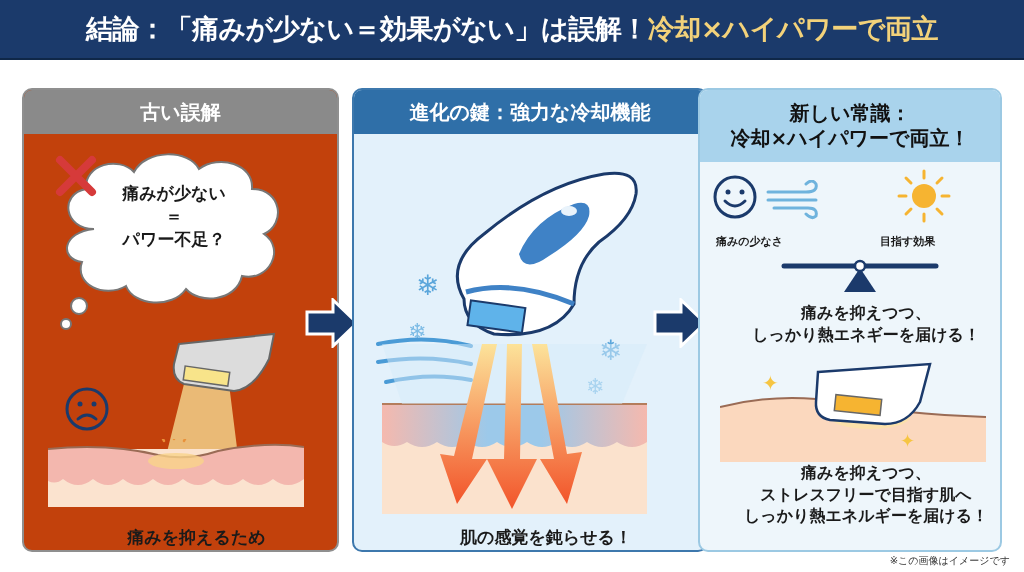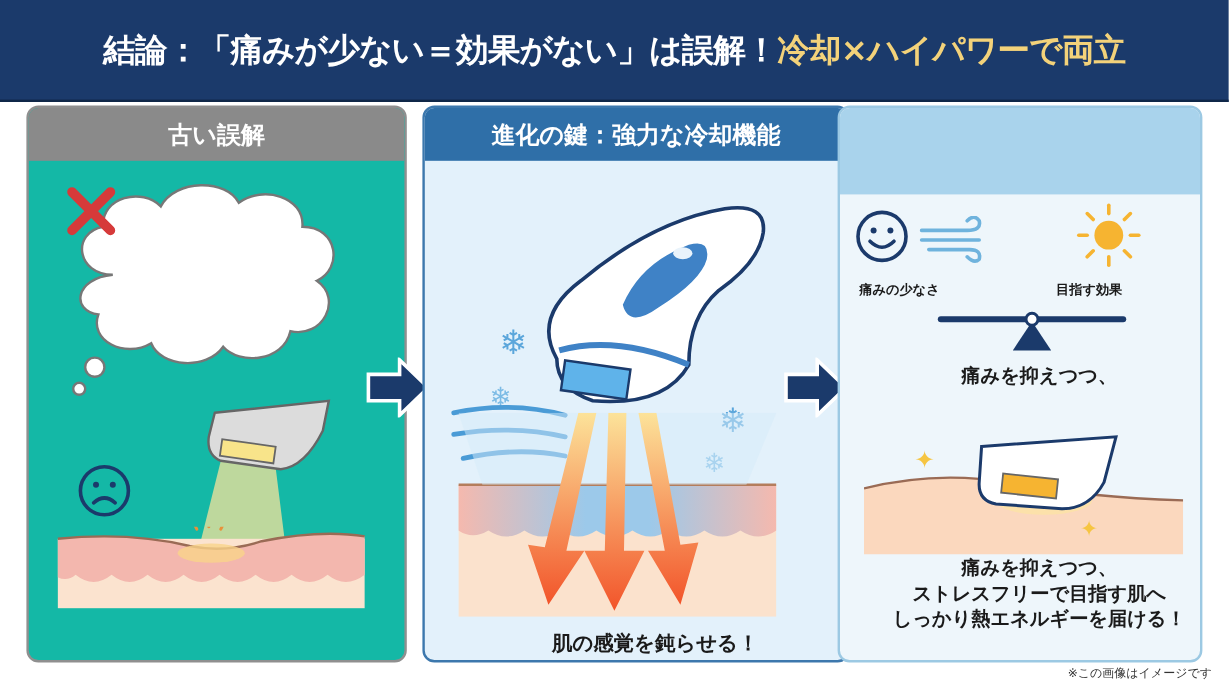--- a/index.html
+++ b/index.html
@@ -1,39 +1,39 @@
 <!DOCTYPE html>
 <html><head>
 <meta charset="utf-8">
 <style>
   * { box-sizing: border-box; margin: 0; padding: 0; }
   html, body { width: 1024px; height: 572px; overflow: hidden; background: #ffffff; }
   body { font-family: "DejaVu Sans", "Liberation Sans", sans-serif; position: relative; }
 
   .banner {
-    position: absolute; left: 0; top: 0; width: 1024px; height: 85px;
+    position: absolute; left: 0; top: 0; width: 1024px; height: 60px;
     background: #1b3a6b;
     display: flex; align-items: center; justify-content: center;
     border-bottom: 2px solid #0f2748;
   }
   .banner-text { font-size: 27px; font-weight: bold; color: #ffffff; letter-spacing: -0.5px; white-space: nowrap; }
   .banner-highlight { color: #f3d27a; }
 
   .panel {
     position: absolute; top: 88px; height: 464px; border-radius: 10px; overflow: hidden;
     border: 2px solid #9a9a9a;
   }
   .panel-header {
     height: 44px; display: flex; align-items: center; justify-content: center;
     font-size: 20px; font-weight: bold; text-align: center; line-height: 1.25;
   }
   .panel-body { position: absolute; left: 0; right: 0; bottom: 0; }
 
   
-  #p1 { left: 22px; width: 317px; background: #14b8a6; border-color: #8f8f8f; }
+  #p1 { left: 22px; width: 317px; background: #c2410c; border-color: #8f8f8f; }
   #p1 .panel-header { background: #8a8a8a; color: #ffffff; }
   #p1 .panel-body { top: 44px; }
 
   
   #p2 { left: 352px; width: 356px; background: #e3f1fb; border-color: #3d78ad; }
   #p2 .panel-header { background: #2f6fa8; color: #ffffff; }
   #p2 .panel-body { top: 44px; }
 
   
   #p3 { left: 698px; width: 304px; background: #eef6fb; border-color: #9cc9e3; }
@@ -71,20 +71,25 @@
   <div class="panel-body">
 
     <svg style="position:absolute;left:0;top:0" width="302" height="210" viewBox="0 0 302 210">
       <path d="M70,95 C40,95 35,60 62,55 C60,30 95,22 110,38 C122,15 165,15 175,35 C195,20 230,30 228,55 C258,55 262,90 240,100 C262,115 245,148 218,142 C212,168 175,170 162,155 C148,175 110,172 102,152 C80,165 50,150 58,128 C35,125 38,98 70,95 Z" fill="#ffffff" stroke="#777" stroke-width="2"></path>
       <circle cx="55" cy="172" r="8" fill="#fff" stroke="#777" stroke-width="2"></circle>
       <circle cx="42" cy="190" r="5" fill="#fff" stroke="#777" stroke-width="2"></circle>
     </svg>
     <svg style="position:absolute;left:30px;top:20px" width="44" height="44" viewBox="0 0 44 44">
       <path d="M6,6 L38,38 M38,6 L6,38" stroke="#d63a3a" stroke-width="8" stroke-linecap="round"></path>
     </svg>
+    <div class="bubble-text" style="left:60px;top:48px;width:180px;">
+      <div>痛みが少ない</div>
+      <div>＝</div>
+      <div>パワー不足？</div>
+    </div>
 
     <svg style="position:absolute;left:120px;top:195px" width="140" height="140" viewBox="0 0 140 140">
       <path d="M40,55 L20,135 L95,135 L85,55 Z" fill="#f7e39a" opacity="0.75"></path>
       <path d="M35,15 L130,5 L125,30 Q110,60 90,62 L40,55 Q28,50 30,35 Z" fill="#dcdcdc" stroke="#666" stroke-width="2"></path>
       <rect x="40" y="40" width="45" height="14" fill="#f8e48a" stroke="#666" stroke-width="1.5" transform="rotate(8 62 47)"></rect>
     </svg>
 
     <svg style="position:absolute;left:40px;top:252px" width="46" height="46" viewBox="0 0 46 46">
       <circle cx="23" cy="23" r="20" fill="none" stroke="#1b3a6b" stroke-width="3"></circle>
       <circle cx="16" cy="18" r="2.5" fill="#1b3a6b"></circle>
@@ -96,20 +101,24 @@
       <rect x="0" y="10" width="256" height="58" fill="#fbe3cf"></rect>
       <path d="M0,10 Q60,4 110,16 Q140,22 170,12 Q220,2 256,8 L256,40 Q240,52 225,40 Q210,52 195,40 Q180,52 165,40 Q150,52 135,40 Q120,52 105,40 Q90,52 75,40 Q60,52 45,40 Q30,52 15,40 Q8,46 0,42 Z" fill="#f3b7ae"></path>
       <path d="M0,10 Q60,4 110,16 Q140,22 170,12 Q220,2 256,8" fill="none" stroke="#9a6b55" stroke-width="2"></path>
       <ellipse cx="128" cy="22" rx="28" ry="8" fill="#f9d38a" opacity="0.8"></ellipse>
       <g stroke="#e9913a" stroke-width="2.5" stroke-linecap="round">
         <line x1="112" y1="-6" x2="116" y2="2"></line>
           <line x1="126" y1="-10" x2="126" y2="0"></line>
           <line x1="140" y1="-6" x2="136" y2="2"></line>
       </g>
     </svg>
+    <div class="caption" style="top:392px;">
+      <div>痛みを抑えるため</div>
+      <div>パワーを弱くするしかなかった</div>
+    </div>
   </div>
 </div>
 
 <svg class="arrow" style="left:305px;top:298px" viewBox="0 0 54 50">
   <path d="M2,14 L28,14 L28,2 L52,25 L28,48 L28,36 L2,36 Z" fill="#1b3a6b" stroke="#ffffff" stroke-width="3"></path>
 </svg>
 
 <div class="panel" id="p2">
   <div class="panel-header">進化の鍵：強力な冷却機能</div>
   <div class="panel-body">
@@ -161,20 +170,22 @@
     </div>
   </div>
 </div>
 
 <svg class="arrow" style="left:653px;top:298px" viewBox="0 0 54 50">
   <path d="M2,14 L28,14 L28,2 L52,25 L28,48 L28,36 L2,36 Z" fill="#1b3a6b" stroke="#ffffff" stroke-width="3"></path>
 </svg>
 
 <div class="panel" id="p3">
   <div class="panel-header">
+    <div>新しい常識：</div>
+    <div>冷却×ハイパワーで両立！</div>
   </div>
   <div class="panel-body">
     <svg style="position:absolute;left:12px;top:12px" width="46" height="46" viewBox="0 0 46 46">
       <circle cx="23" cy="23" r="20" fill="none" stroke="#1b3a6b" stroke-width="3"></circle>
       <circle cx="16" cy="18" r="2.5" fill="#1b3a6b"></circle>
         <circle cx="30" cy="18" r="2.5" fill="#1b3a6b"></circle>
       <path d="M13,27 Q23,37 33,27" fill="none" stroke="#1b3a6b" stroke-width="3" stroke-linecap="round"></path>
     </svg>
     <svg style="position:absolute;left:66px;top:18px" width="60" height="40" viewBox="0 0 60 40">
       <path d="M2,12 L40,12 Q52,12 50,4 Q46,-2 40,4" fill="none" stroke="#6fb3dd" stroke-width="3" stroke-linecap="round"></path>
@@ -196,20 +207,21 @@
     </svg>
     <div class="label" style="left:16px;top:72px">痛みの少なさ</div>
     <div class="label" style="left:180px;top:72px">目指す効果</div>
     <svg style="position:absolute;left:80px;top:96px" width="160" height="36" viewBox="0 0 160 36">
       <line x1="4" y1="8" x2="156" y2="8" stroke="#1b3a6b" stroke-width="5" stroke-linecap="round"></line>
       <path d="M80,10 L64,34 L96,34 Z" fill="#1b3a6b"></path>
       <circle cx="80" cy="8" r="5" fill="#ffffff" stroke="#1b3a6b" stroke-width="2.5"></circle>
     </svg>
     <div class="caption" style="top:140px;font-size:16px;">
       <div>痛みを抑えつつ、</div>
+      <div>しっかり熱エネギーを届ける！</div>
     </div>
     <svg style="position:absolute;left:20px;top:200px" width="266" height="100" viewBox="0 0 266 100">
       <path d="M0,45 Q60,30 120,40 Q180,52 266,55 L266,100 L0,100 Z" fill="#fbd8be"></path>
       <path d="M0,45 Q60,30 120,40 Q180,52 266,55" fill="none" stroke="#9a6b55" stroke-width="2"></path>
       <ellipse cx="150" cy="55" rx="40" ry="12" fill="#fde3a5" opacity="0.8"></ellipse>
       <g>
         <path d="M98,10 L210,2 L200,40 Q188,62 165,62 L110,58 Q95,55 96,40 Z" fill="#ffffff" stroke="#1b3a6b" stroke-width="2.5"></path>
         <rect x="115" y="35" width="46" height="16" fill="#f6b431" stroke="#666" stroke-width="1.5" transform="rotate(6 138 43)"></rect>
       </g>
       <text x="42" y="28" font-size="20" fill="#f6c542">✦</text>

